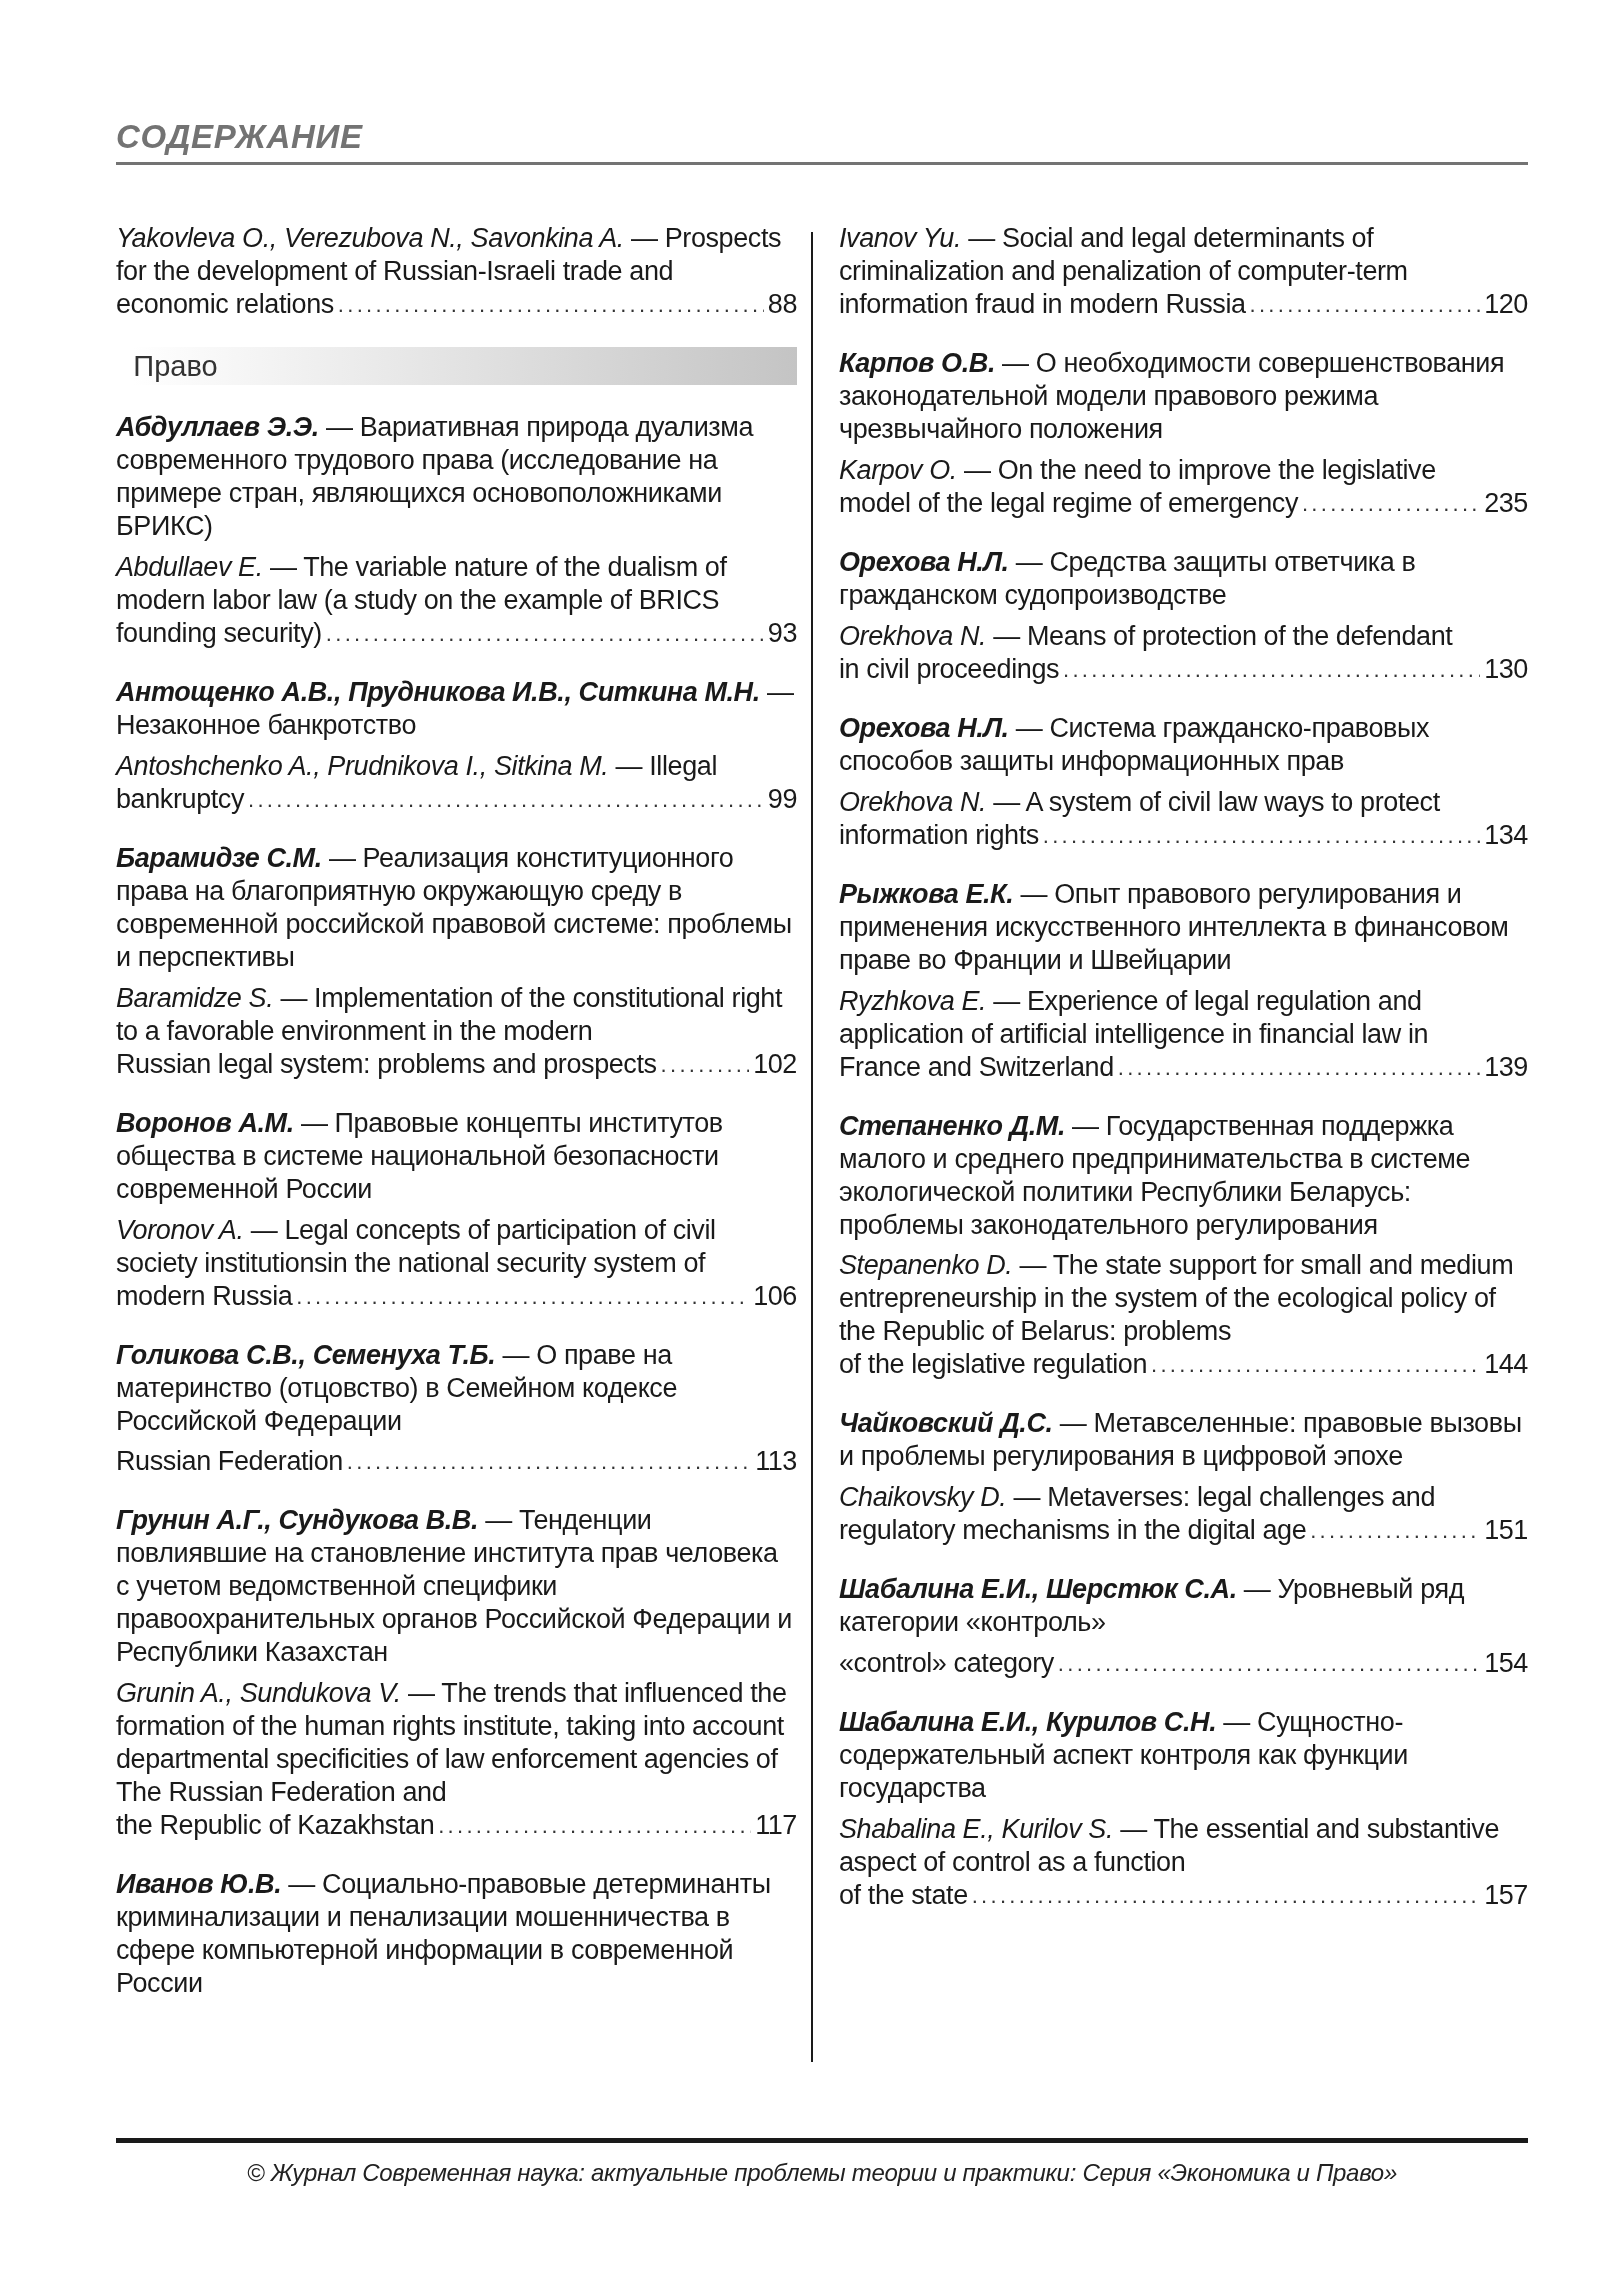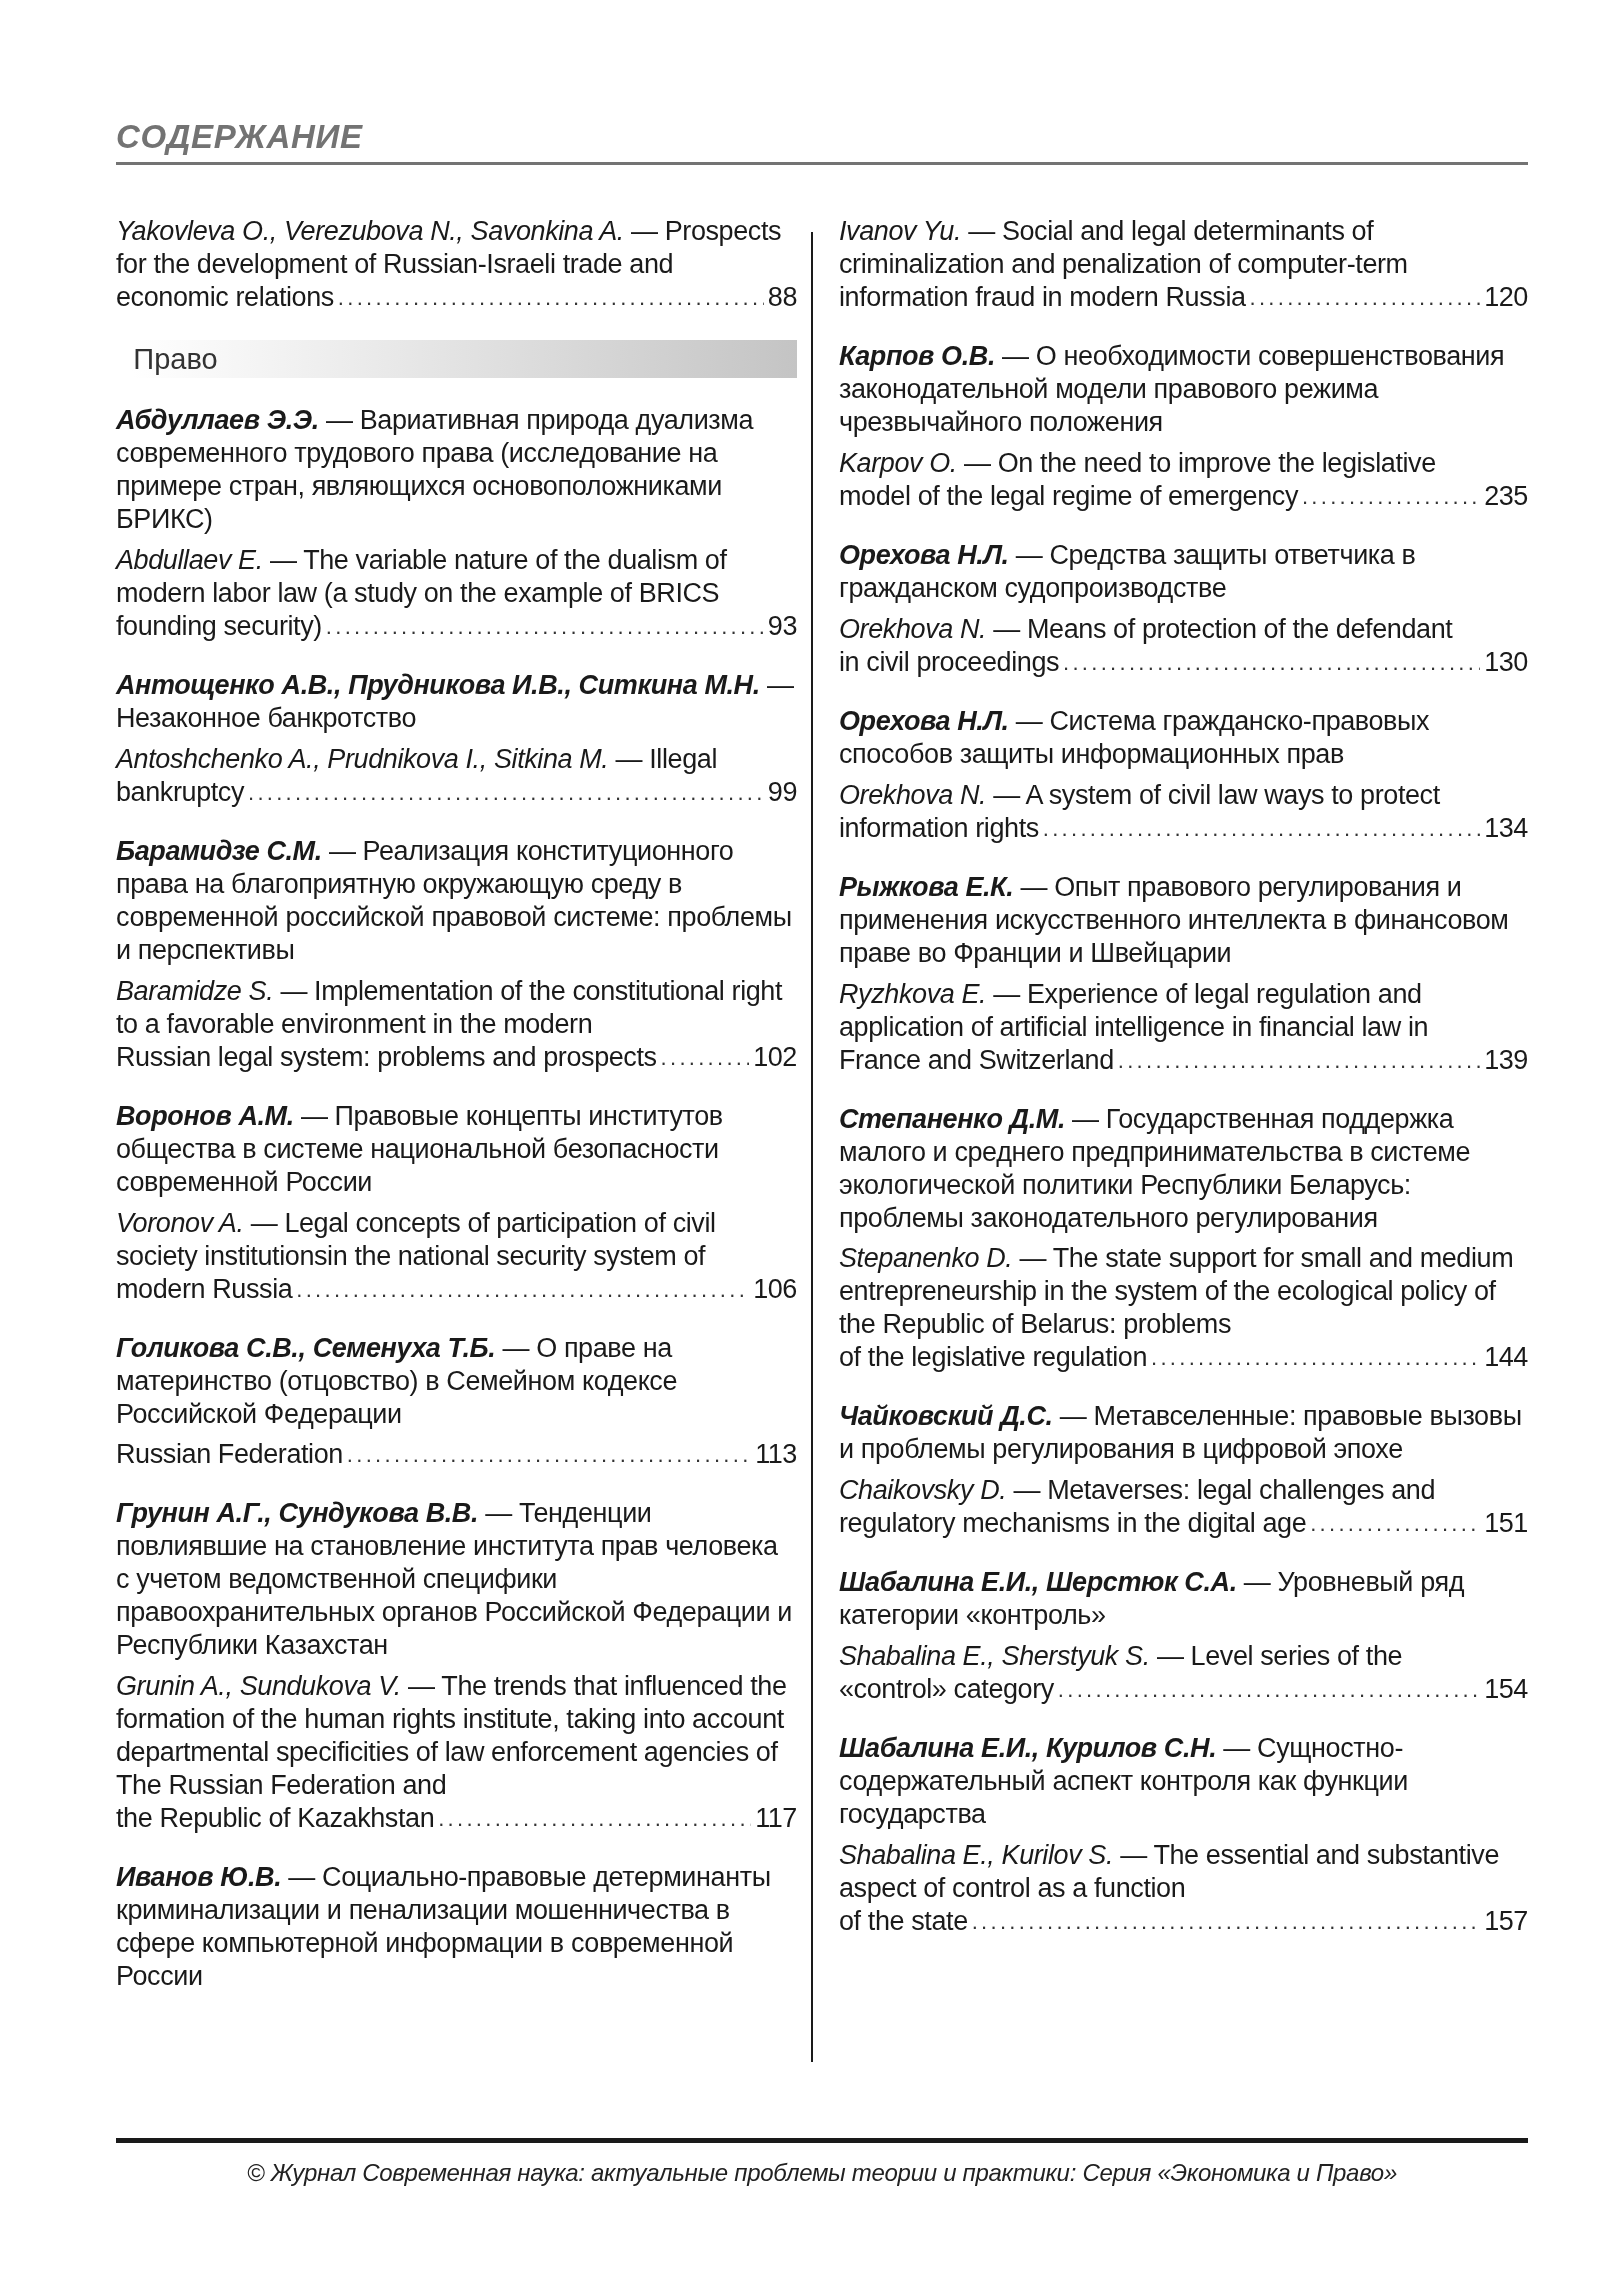--- a/index.html
+++ b/index.html
@@ -1,21 +1,21 @@
 <!DOCTYPE html>
 <html style="font-size:10.5px"><head>
 <meta charset="utf-8">
 <style>
   html, body { margin:0; padding:0; background:#ffffff; }
   body { width:1623px; height:2295px; position:relative; overflow:hidden;
          font-family:"Liberation Sans", "DejaVu Sans", sans-serif; color:#1a1a1a; }
   .page-title { position:absolute; left:116px; top:118px; font-size:33px; font-weight:bold; font-style:italic;
                 color:#737373; letter-spacing:0.7px; }
   .title-rule { position:absolute; left:116px; top:162px; width:1412px; height:3.3px; background:#737373; }
-  .col { position:absolute; top:215px; }
+  .col { position:absolute; top:222px; }
   .col-left { left:116px; width:681px; }
   .col-right { left:839px; width:689px; }
   .col-divider { position:absolute; left:811px; top:232px; width:2px; height:1830px; background:#1a1a1a; }
   .entry { font-size:27px; line-height:33px; margin-bottom:26px; letter-spacing:-0.4px; }
   .entry p { margin:0; }
   .entry .ru { margin-bottom:7.9px; }
   .entry .ru .author { font-weight:bold; font-style:italic; }
   .entry .en .author { font-style:italic; }
   .toc-line { display:flex; align-items:flex-end; }
   .toc-line .lead { flex:1; overflow:hidden; white-space:nowrap; margin:0 3.9px; color:#333; letter-spacing:3.3px; font-size:22px; }
@@ -180,21 +180,20 @@
     <p class="en"><span class="author">Chaikovsky D.</span><span> — Metaverses: legal challenges and</span></p>
     <div class="toc-line">
         <span>regulatory mechanisms in the digital age</span>
         <span class="lead"></span>
         <span class="page-num">151</span>
       </div>
   </div>
 
   <div class="entry">
     <p class="ru"><span class="author">Шабалина Е.И., Шерстюк С.А.</span><span> — Уровневый ряд категории «контроль»</span></p>
-    <p class="en"><span class="author">Shabalina E., Sherstyuk S.</span><span> — Level series of the</span></p>
     <div class="toc-line">
         <span>«control» category</span>
         <span class="lead"></span>
         <span class="page-num">154</span>
       </div>
   </div>
 
   <div class="entry">
     <p class="ru"><span class="author">Шабалина Е.И., Курилов С.Н.</span><span> — Сущностно-содержательный аспект контроля как функции государства</span></p>
     <p class="en"><span class="author">Shabalina E., Kurilov S.</span><span> — The essential and substantive aspect of control as a function</span></p>

